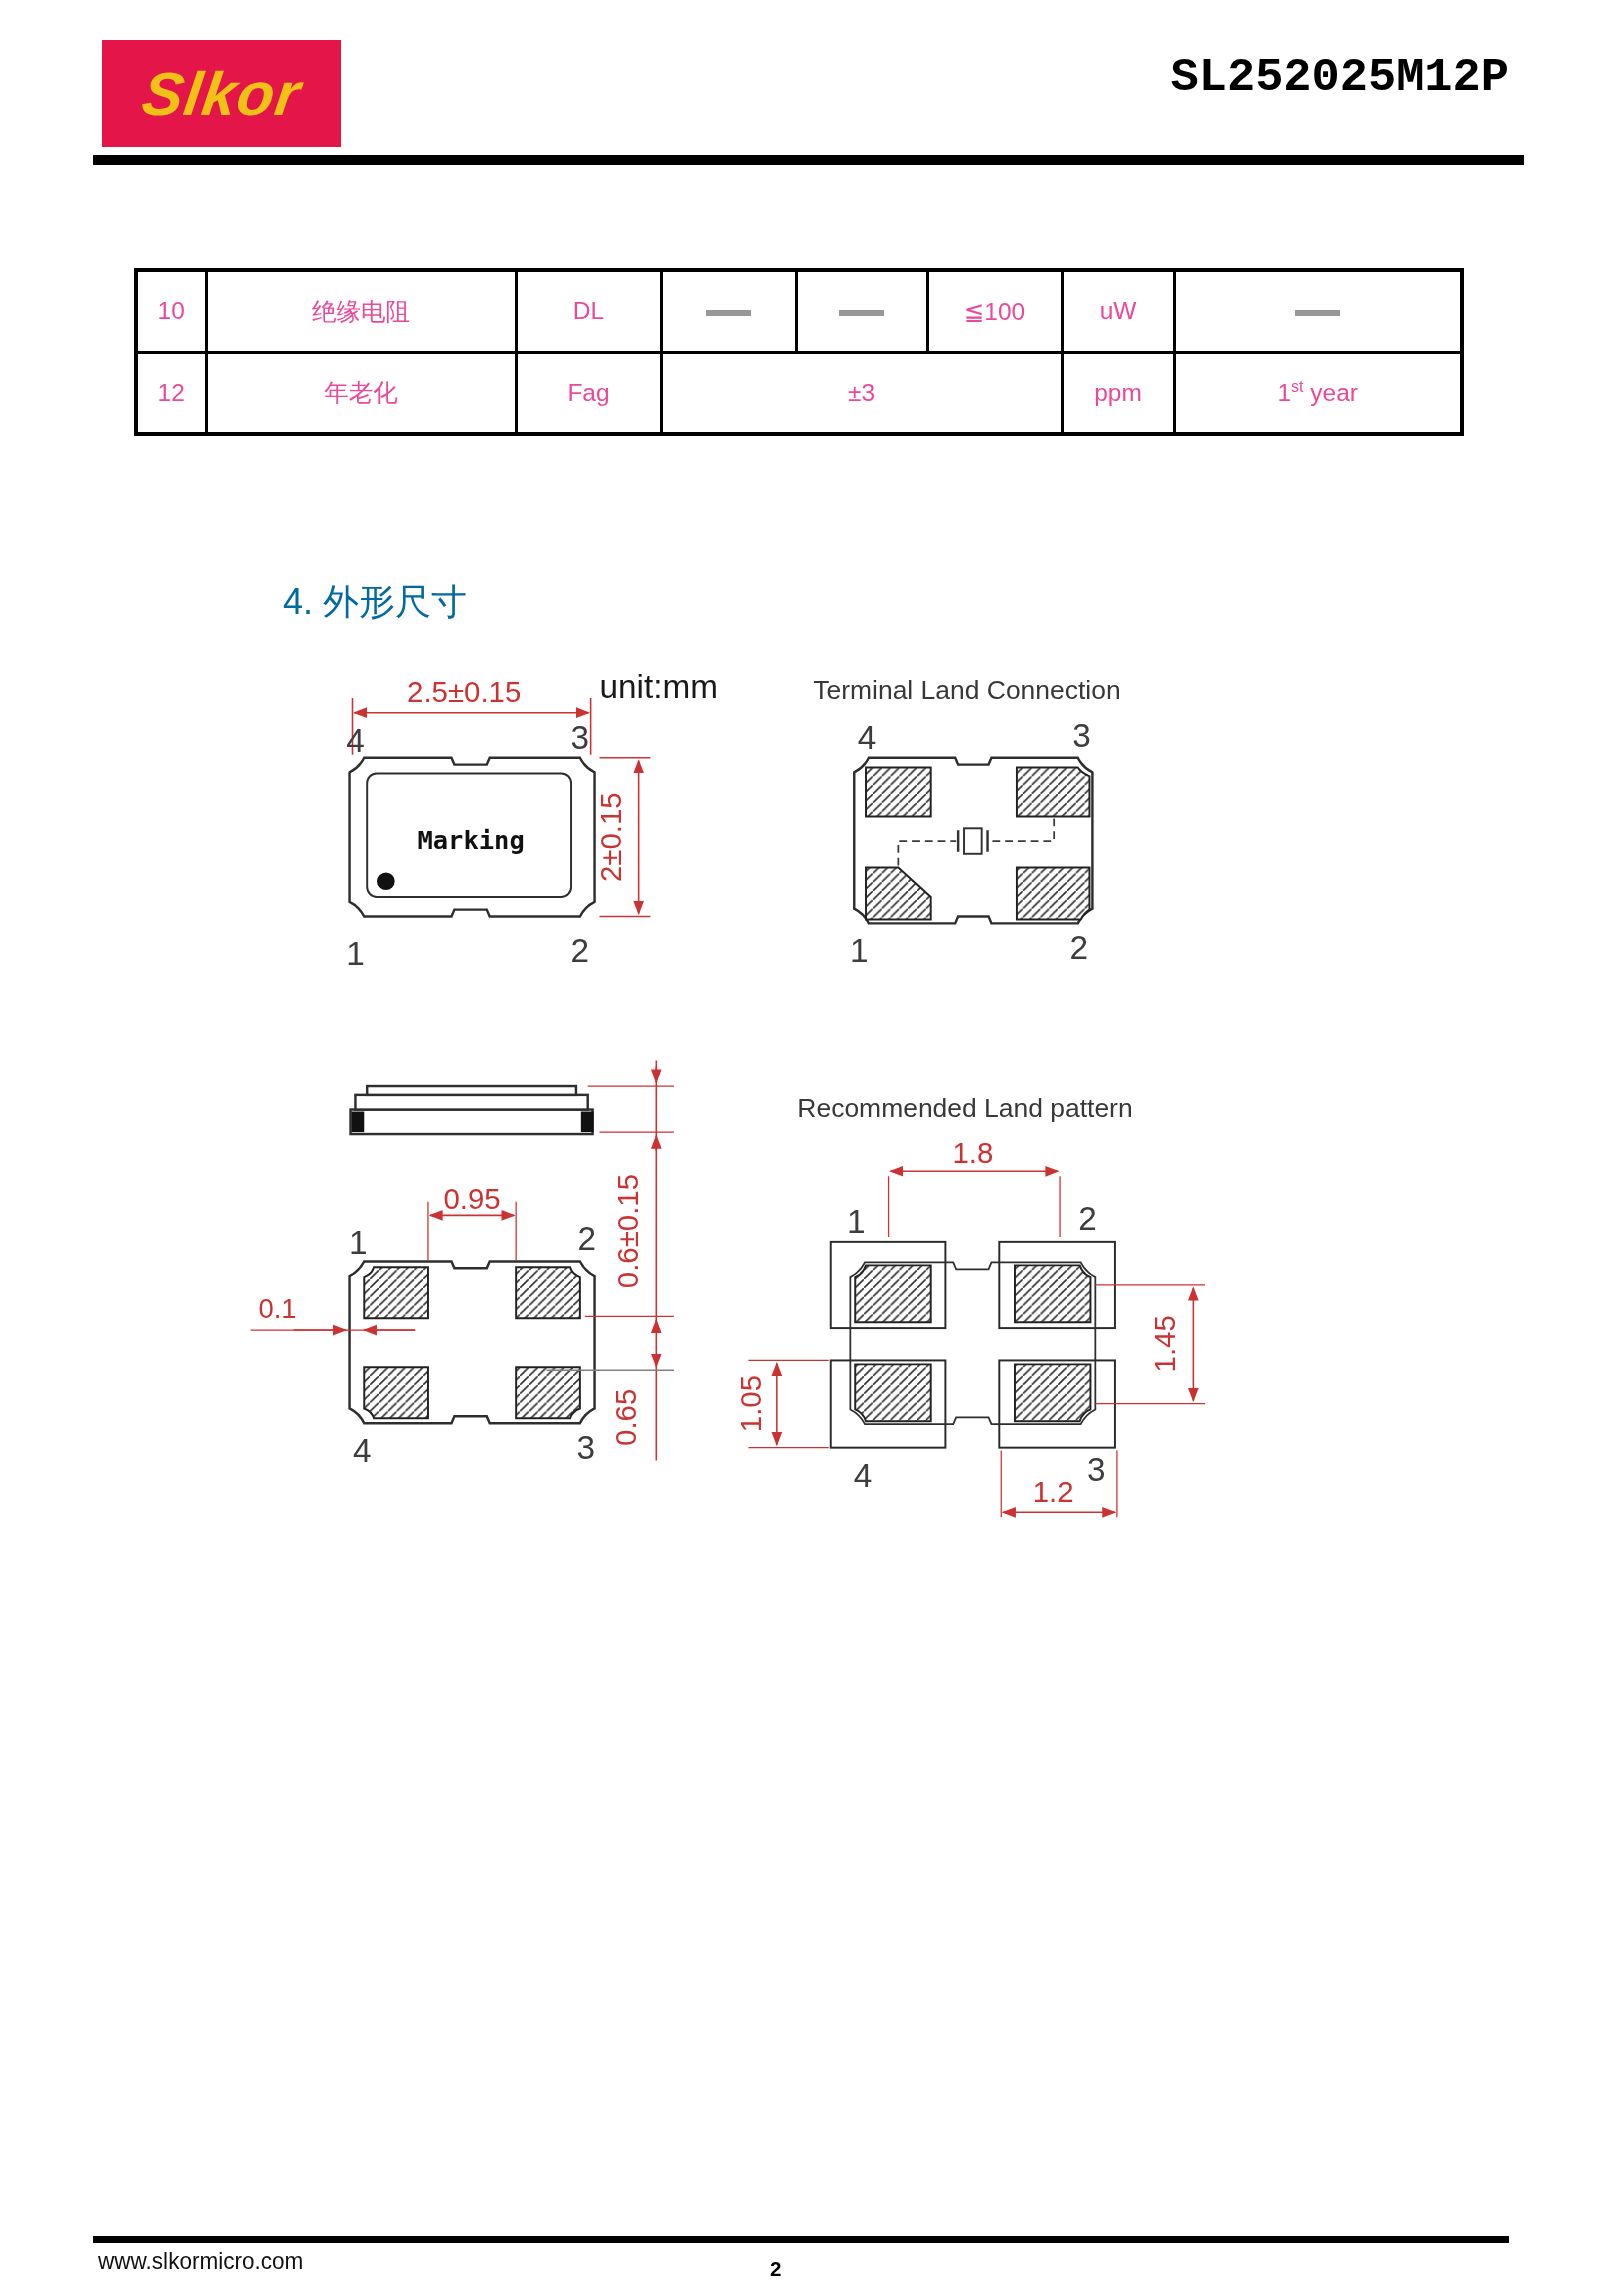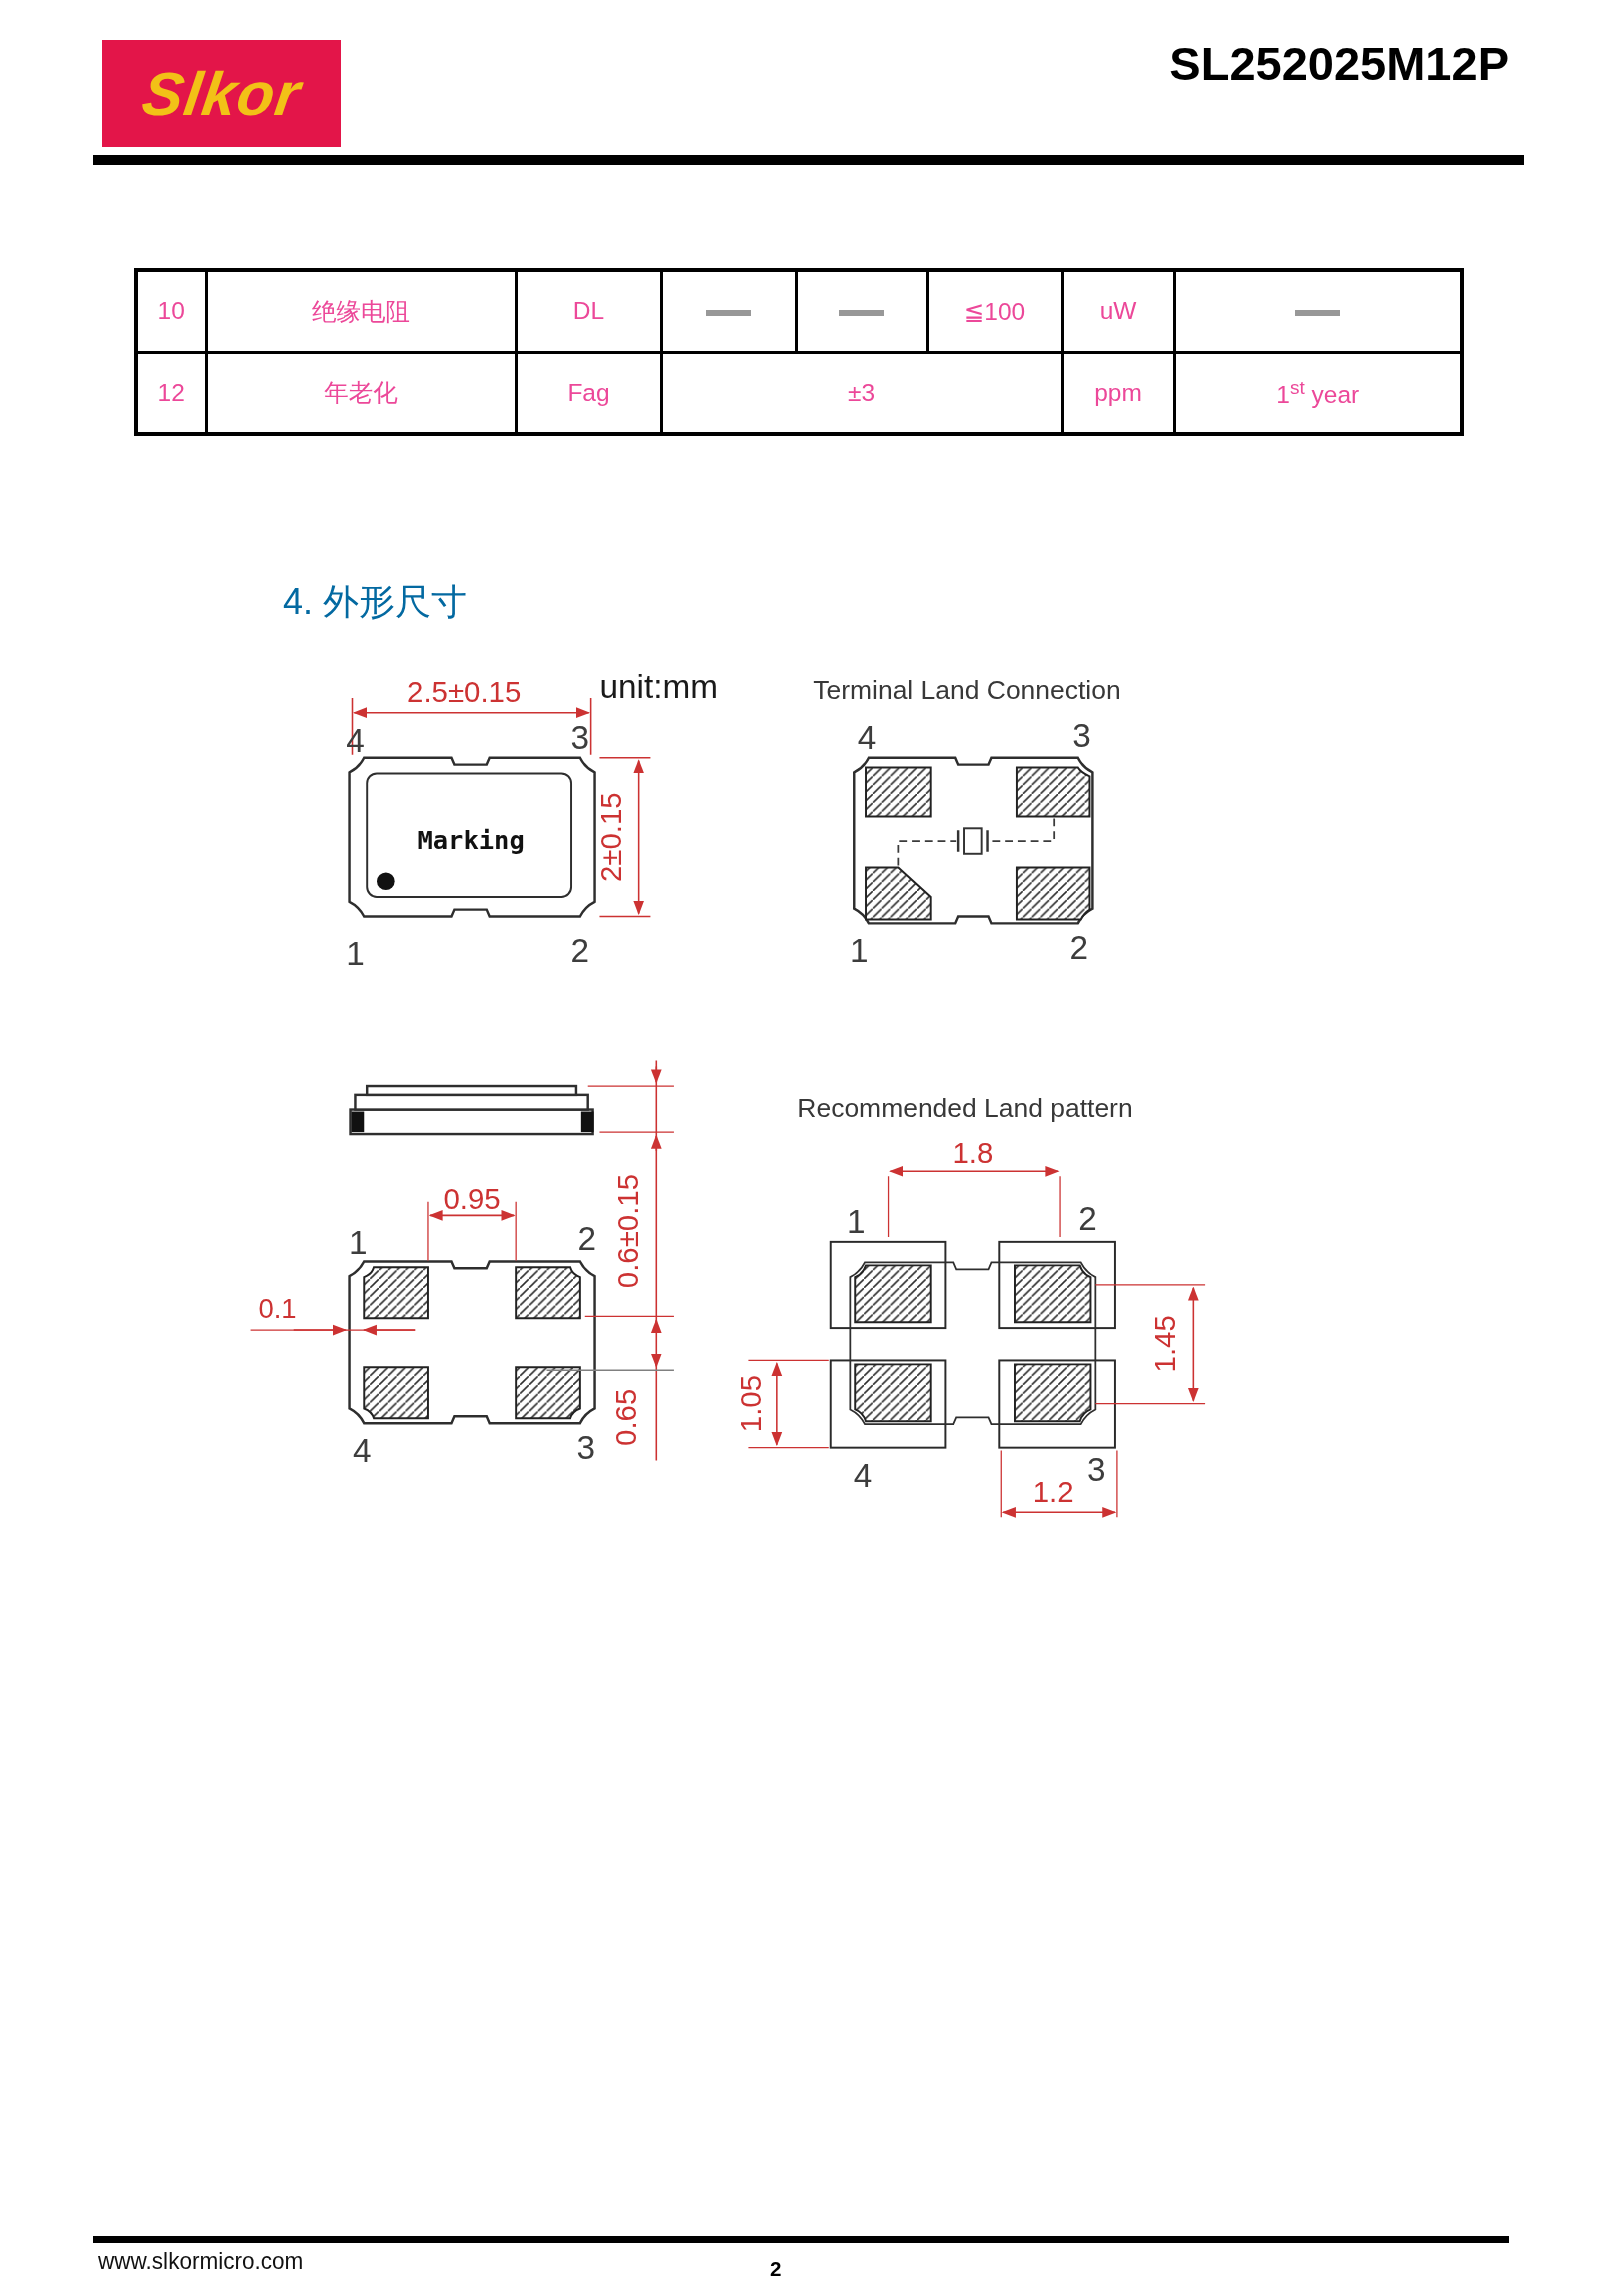--- a/index.html
+++ b/index.html
@@ -18,23 +18,24 @@
     background:#e31549;
     display:flex;align-items:center;justify-content:center;
   }
   .logo-text{
     color:#f2c117;
     font-size:61px;font-weight:bold;font-style:italic;
     transform:skewX(-8deg);
     letter-spacing:1px;
   }
   .doc-title{
-    position:absolute;top:36px;right:112px;
+    position:absolute;top:51px;right:112px;
     font-size:47px;font-weight:bold;color:#000;
     letter-spacing:0px;
+    font-family:Liberation Mono, monospace;
   }
   .header-rule{
     position:absolute;left:93px;top:155px;width:1431px;height:9.8px;background:#000;
   }
   
   table.spec{
     position:absolute;left:134px;top:268px;
     width:1326px;
     border-collapse:collapse;
     table-layout:fixed;
@@ -43,21 +44,21 @@
   }
   table.spec td{
     border:3.9px solid #000;
     text-align:center;vertical-align:middle;
     padding:0;
   }
   table.spec tr{height:82px;}
   .dash{
     display:inline-block;width:45px;height:5.9px;background:#989898;vertical-align:middle;
   }
-  sup.small{font-size:19px;text-align:center;}
+  sup.small{font-size:16px;text-align:center;}
   .keep{white-space:pre;}
   
   .section-title{
     position:absolute;left:283px;top:578px;
     font-size:36px;color:#0369a1;
   }
   
   .drawings{position:absolute;left:225px;top:647px;width:990px;height:882px;}
   .oline{fill:#ffffff;stroke:#2e2e2e;stroke-width:2.5;}
   .thin{fill:none;stroke:#2e2e2e;stroke-width:2;}

